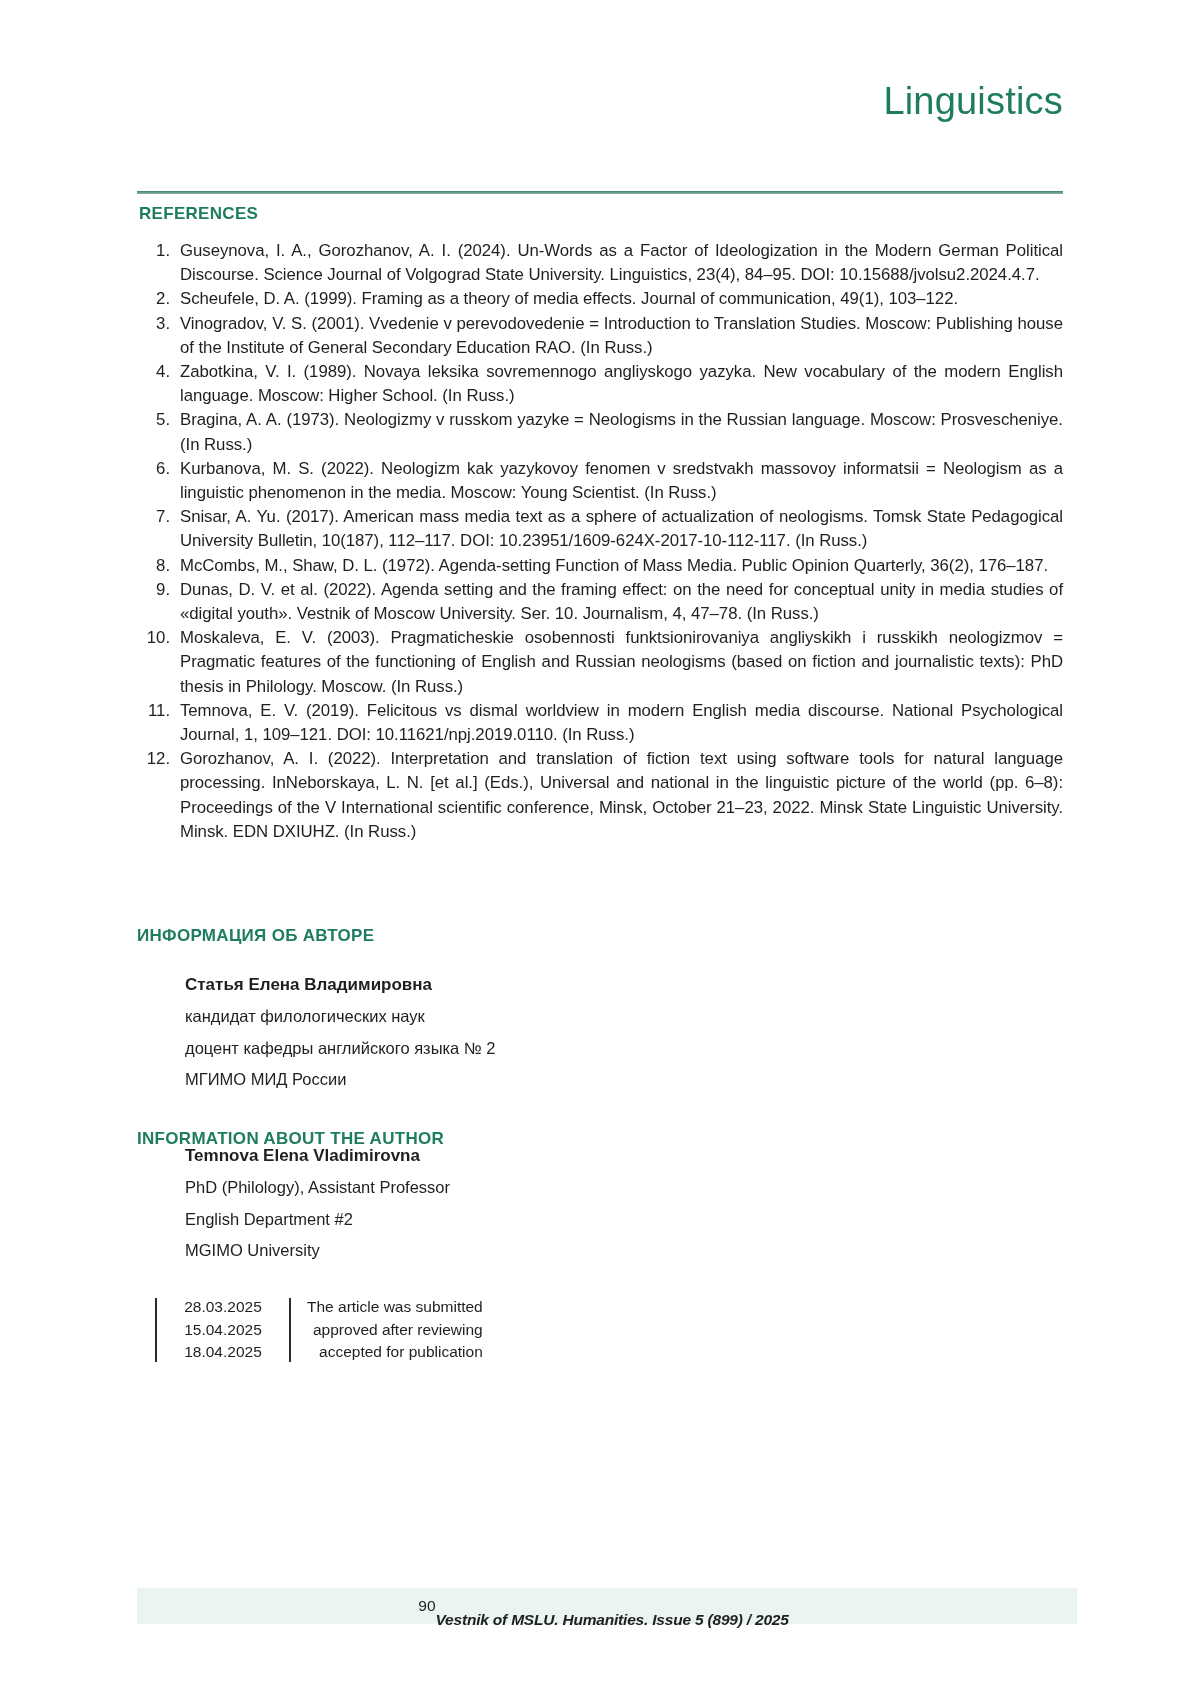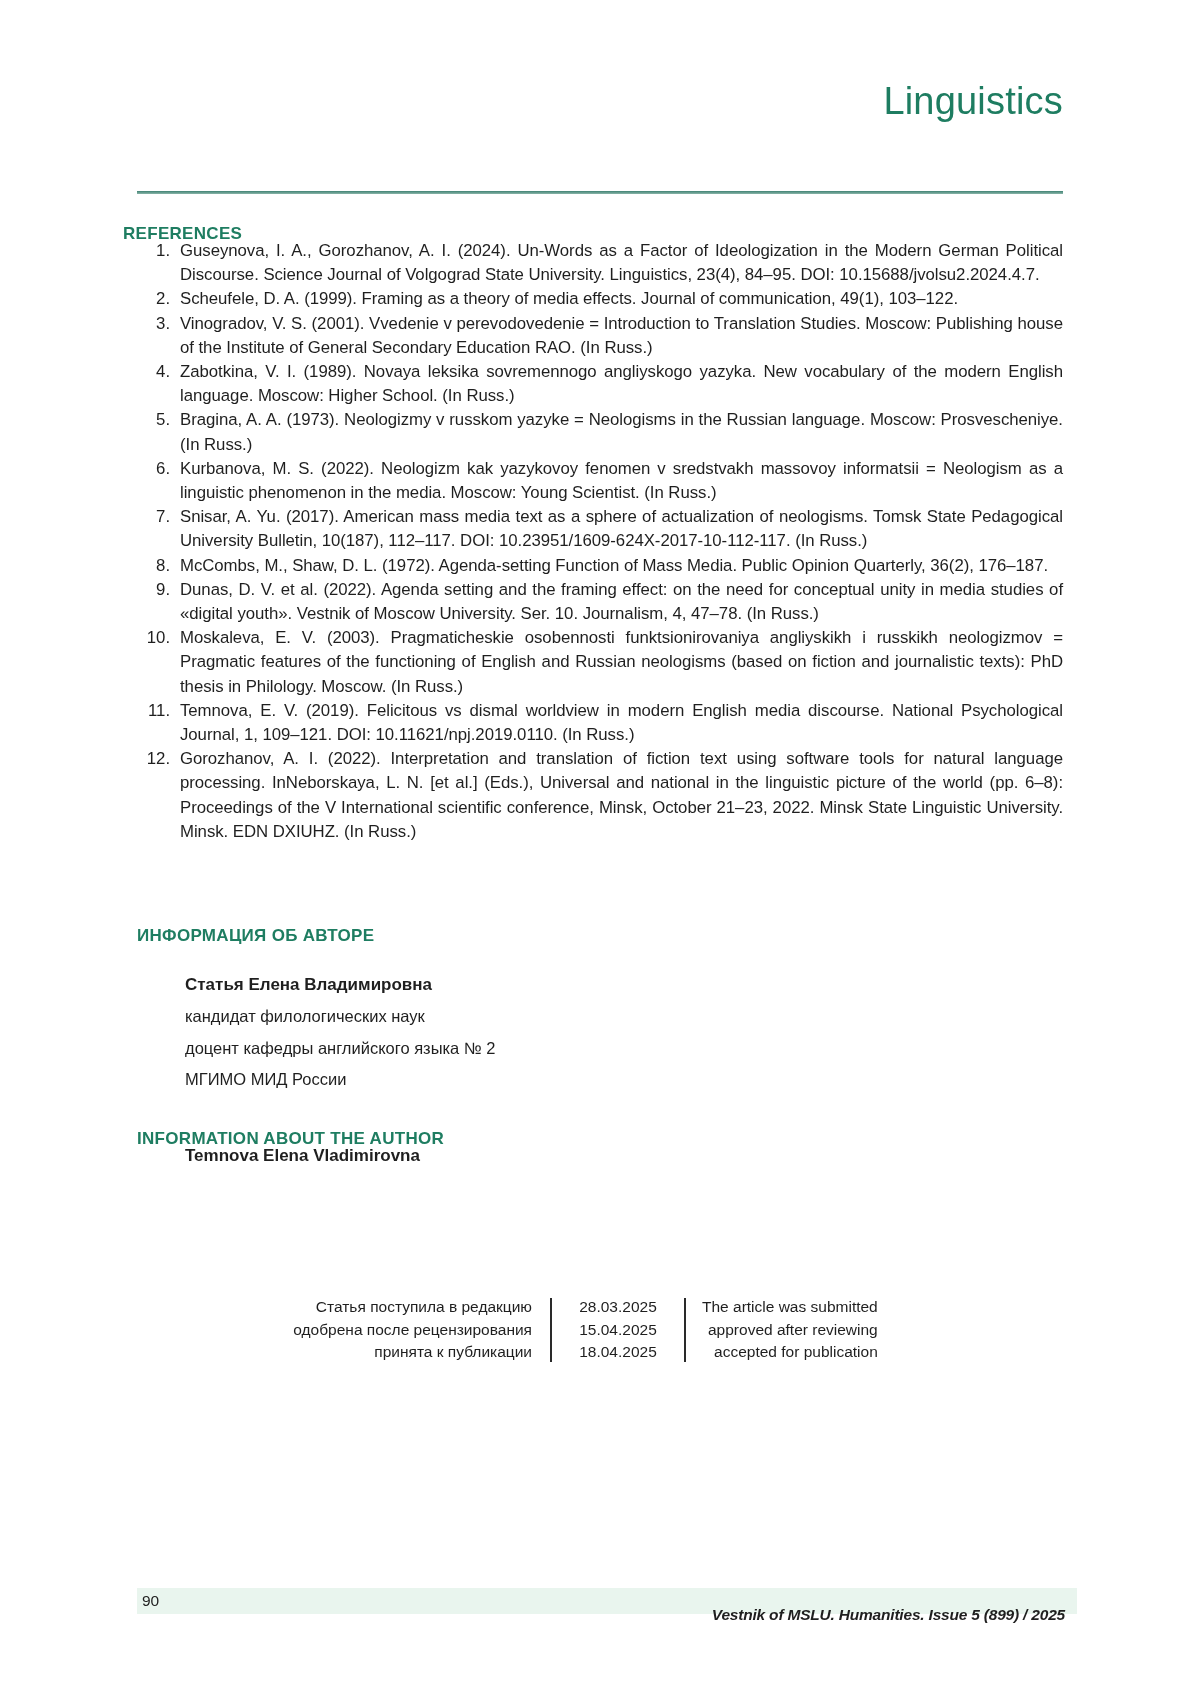--- a/index.html
+++ b/index.html
@@ -16,21 +16,21 @@
     font-size: 38px; font-weight: 400; color: #1e7d61;
     letter-spacing: 0.2px;
   }
   .header-rule {
     position: absolute; top: 191px; left: 137px; width: 926px; height: 3px;
     background: linear-gradient(#3f8273, #8ab5a9);
   }
   .section-heading {
     font-size: 17px; font-weight: 700; color: #1e7d61; letter-spacing: 0.3px;
   }
-  #refs-heading { position: absolute; top: 204px; left: 123px; margin-top: 20px; }
+  #refs-heading { position: absolute; top: 204px; left: 139px; }
   .ref-list {
     position: absolute; top: 239px; left: 137px; width: 926px;
     list-style: none;
   }
   .ref-item {
     display: flex;
     font-size: 16.8px; line-height: 24.2px;
     letter-spacing: -0.05px;
   }
   .ref-num {
@@ -54,23 +54,23 @@
   .sub-col-date { width: 108px; text-align: center; }
   .sub-col-en { text-align: right; }
   .sub-divider {
     width: 2px; background: #2a2a2a; align-self: stretch;
     margin-top: 2px; margin-bottom: 2px;
   }
   .sub-divider.first { margin-left: 18px; margin-right: 12px; }
   .sub-divider.second { margin-left: 12px; margin-right: 16px; }
 
   .footer-bar {
-    position: absolute; top: 1588px; left: 137px; width: 940px; height: 26px;
+    position: absolute; top: 1588px; left: 137px; width: 940px; height: 36px;
     background: #e9f5ee;
-    display: flex; align-items: center; justify-content: space-between;
+    display: flex; align-items: center; justify-content: center;
     padding: 0 12px 0 5px;
   }
   .footer-page-num { font-size: 15.5px; font-weight: 400; }
   .footer-journal { font-size: 15.5px; font-style: italic; font-weight: 600; letter-spacing: -0.2px; margin-top: 28px; }
 </style>
 </head>
 <body>
 
 <div class="category-title">Linguistics</div>
 
@@ -146,28 +146,28 @@
   <div id="author-lines-ru">
       <div class="author-line">кандидат филологических наук</div>
       <div class="author-line">доцент кафедры английского языка № 2</div>
       <div class="author-line">МГИМО МИД России</div>
     </div>
 </div>
 
 <div class="author-block-en-heading section-heading">INFORMATION ABOUT THE AUTHOR</div>
 <div class="author-block-en">
   <div class="author-name">Temnova Elena Vladimirovna</div>
+  <div id="author-lines-en">
+      <div class="author-line">PhD (Philology), Assistant Professor</div>
+      <div class="author-line">English Department #2</div>
+      <div class="author-line">MGIMO University</div>
+    </div>
 </div>
 
 <div class="submission-block">
-  <div class="sub-col-ru" id="sub-col-ru">
-      <div>Статья поступила в редакцию</div>
-      <div>одобрена после рецензирования</div>
-      <div>принята к публикации</div>
-    </div>
   <div class="sub-divider first"></div>
   <div class="sub-col-date" id="sub-col-date">
       <div>28.03.2025</div>
       <div>15.04.2025</div>
       <div>18.04.2025</div>
     </div>
   <div class="sub-divider second"></div>
   <div class="sub-col-en" id="sub-col-en">
       <div>The article was submitted</div>
       <div>approved after reviewing</div>

